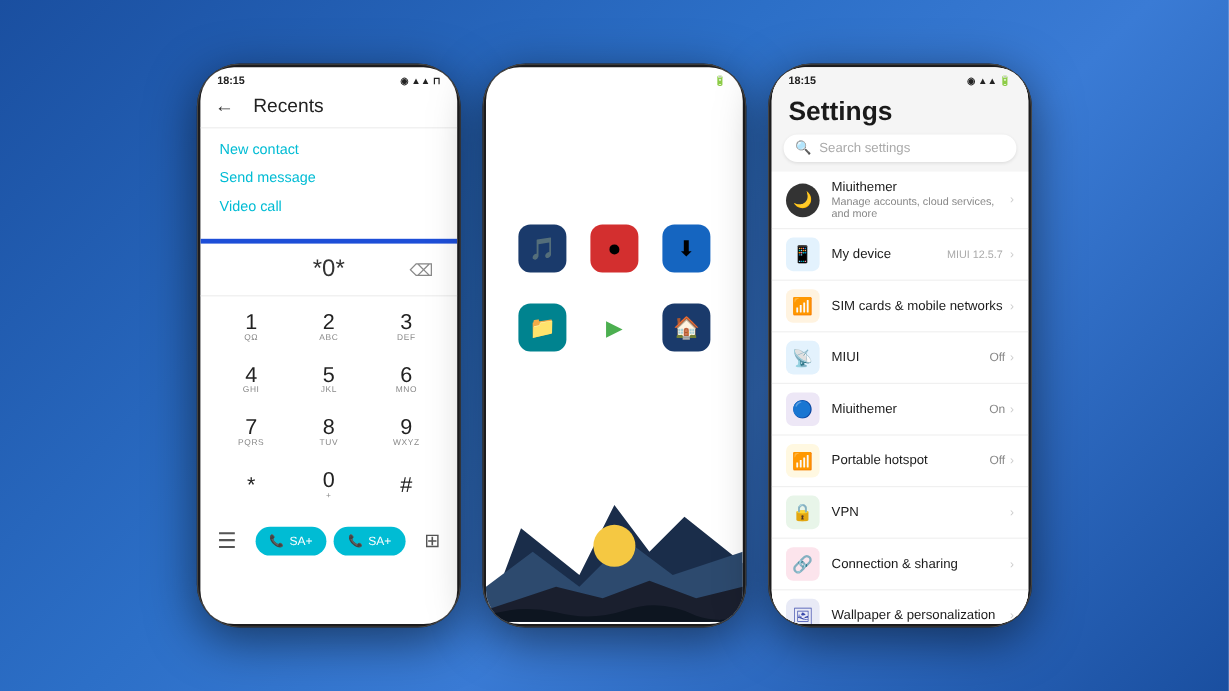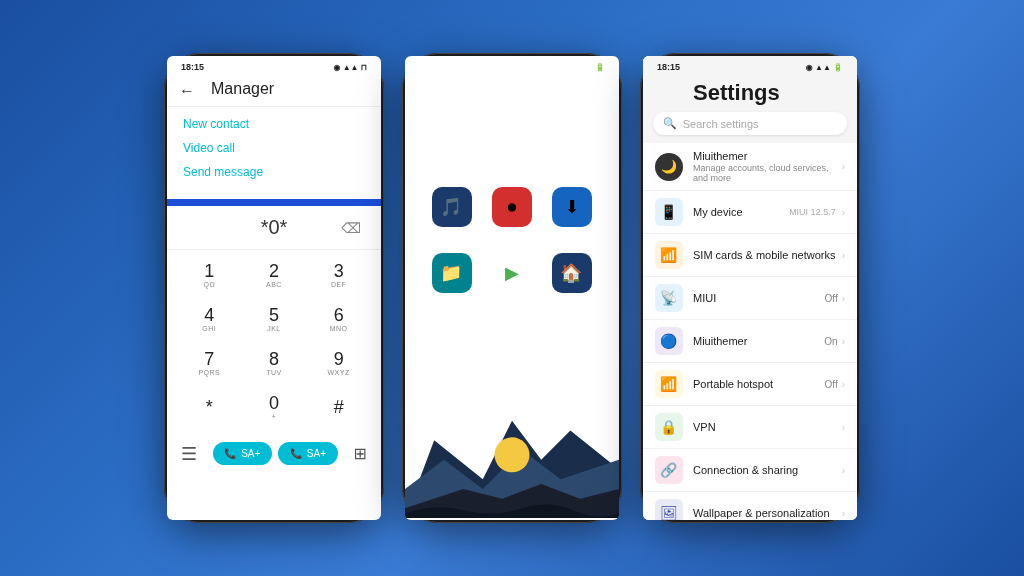--- a/index.html
+++ b/index.html
@@ -28,21 +28,21 @@
       background: #1c1c1e;
       border-radius: 36px;
       padding: 3px;
       box-shadow: 0 10px 40px rgba(0,0,0,0.5), inset 0 0 0 1px #444;
       position: relative;
     }
 
     .phone-inner {
       width: 100%;
       height: 100%;
-      border-radius: 6px;
+      border-radius: 28px;
       overflow: hidden;
       background: #fff;
       position: relative;
     }
 
     
     .status-bar {
       display: flex;
       justify-content: space-between;
       align-items: center;
@@ -74,21 +74,21 @@
     }
 
     .recents-title {
       font-size: 16px;
       font-weight: 500;
       color: #222;
     }
 
     .dialer-menu {
       padding: 10px 16px;
-      border-bottom: 7px solid #1d4ed8;
+      border-bottom: 4px solid #1d4ed8;
     }
 
     .dialer-menu a {
       display: block;
       color: #00bcd4;
       font-size: 12px;
       margin-bottom: 10px;
       text-decoration: none;
     }
 
@@ -252,21 +252,20 @@
       background: #f5f5f5;
       height: 100%;
       overflow: hidden;
     }
 
     .settings-title {
       font-size: 22px;
       font-weight: 700;
       color: #1a1a1a;
       padding: 4px 14px 6px;
-      margin-left: 36px;
     }
 
     .search-bar {
       margin: 0 10px 8px;
       background: #fff;
       border-radius: 20px;
       padding: 5px 10px;
       display: flex;
       align-items: center;
       gap: 6px;
@@ -378,27 +377,27 @@
 
       <div class="status-bar">
         <span>18:15</span>
         <div class="status-icons">
           <span>◉ ▲▲ ⊓</span>
         </div>
       </div>
 
       <div class="dialer-header">
         <span class="back-arrow">←</span>
-        <span class="recents-title">Manager</span>
+        <span class="recents-title">Recents</span>
       </div>
 
       <div class="dialer-menu">
         <a>New contact</a>
+        <a>Send message</a>
         <a>Video call</a>
-        <a>Send message</a>
       </div>
 
       <div class="dial-display">
         <span>*0*</span>
         <span class="backspace">⌫</span>
       </div>
 
       <div class="dialpad">
         <div class="dialpad-row">
           <div class="dialpad-key">

